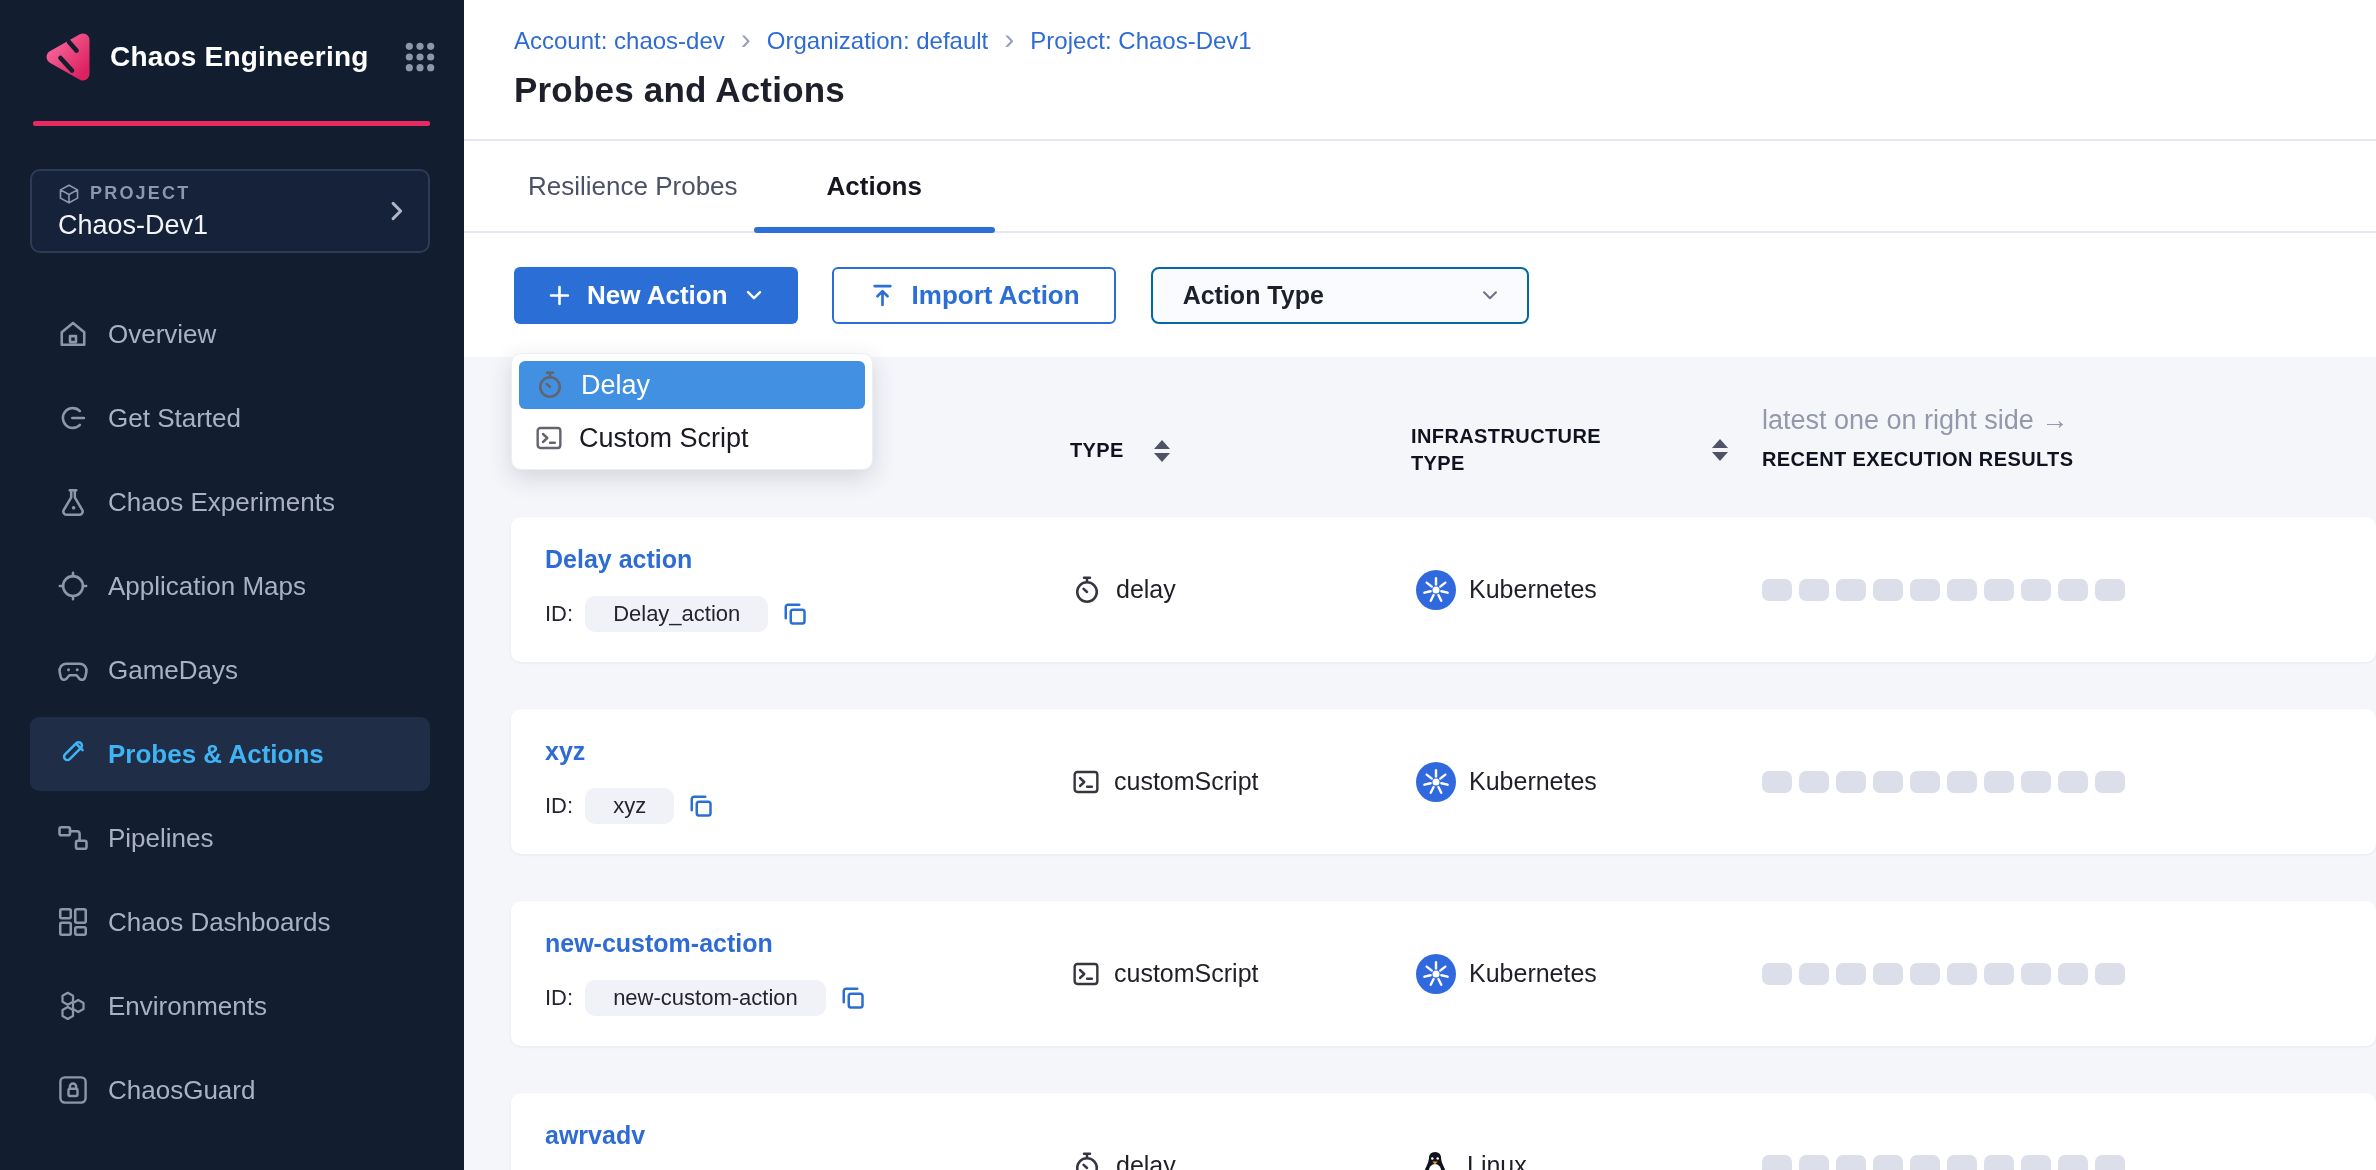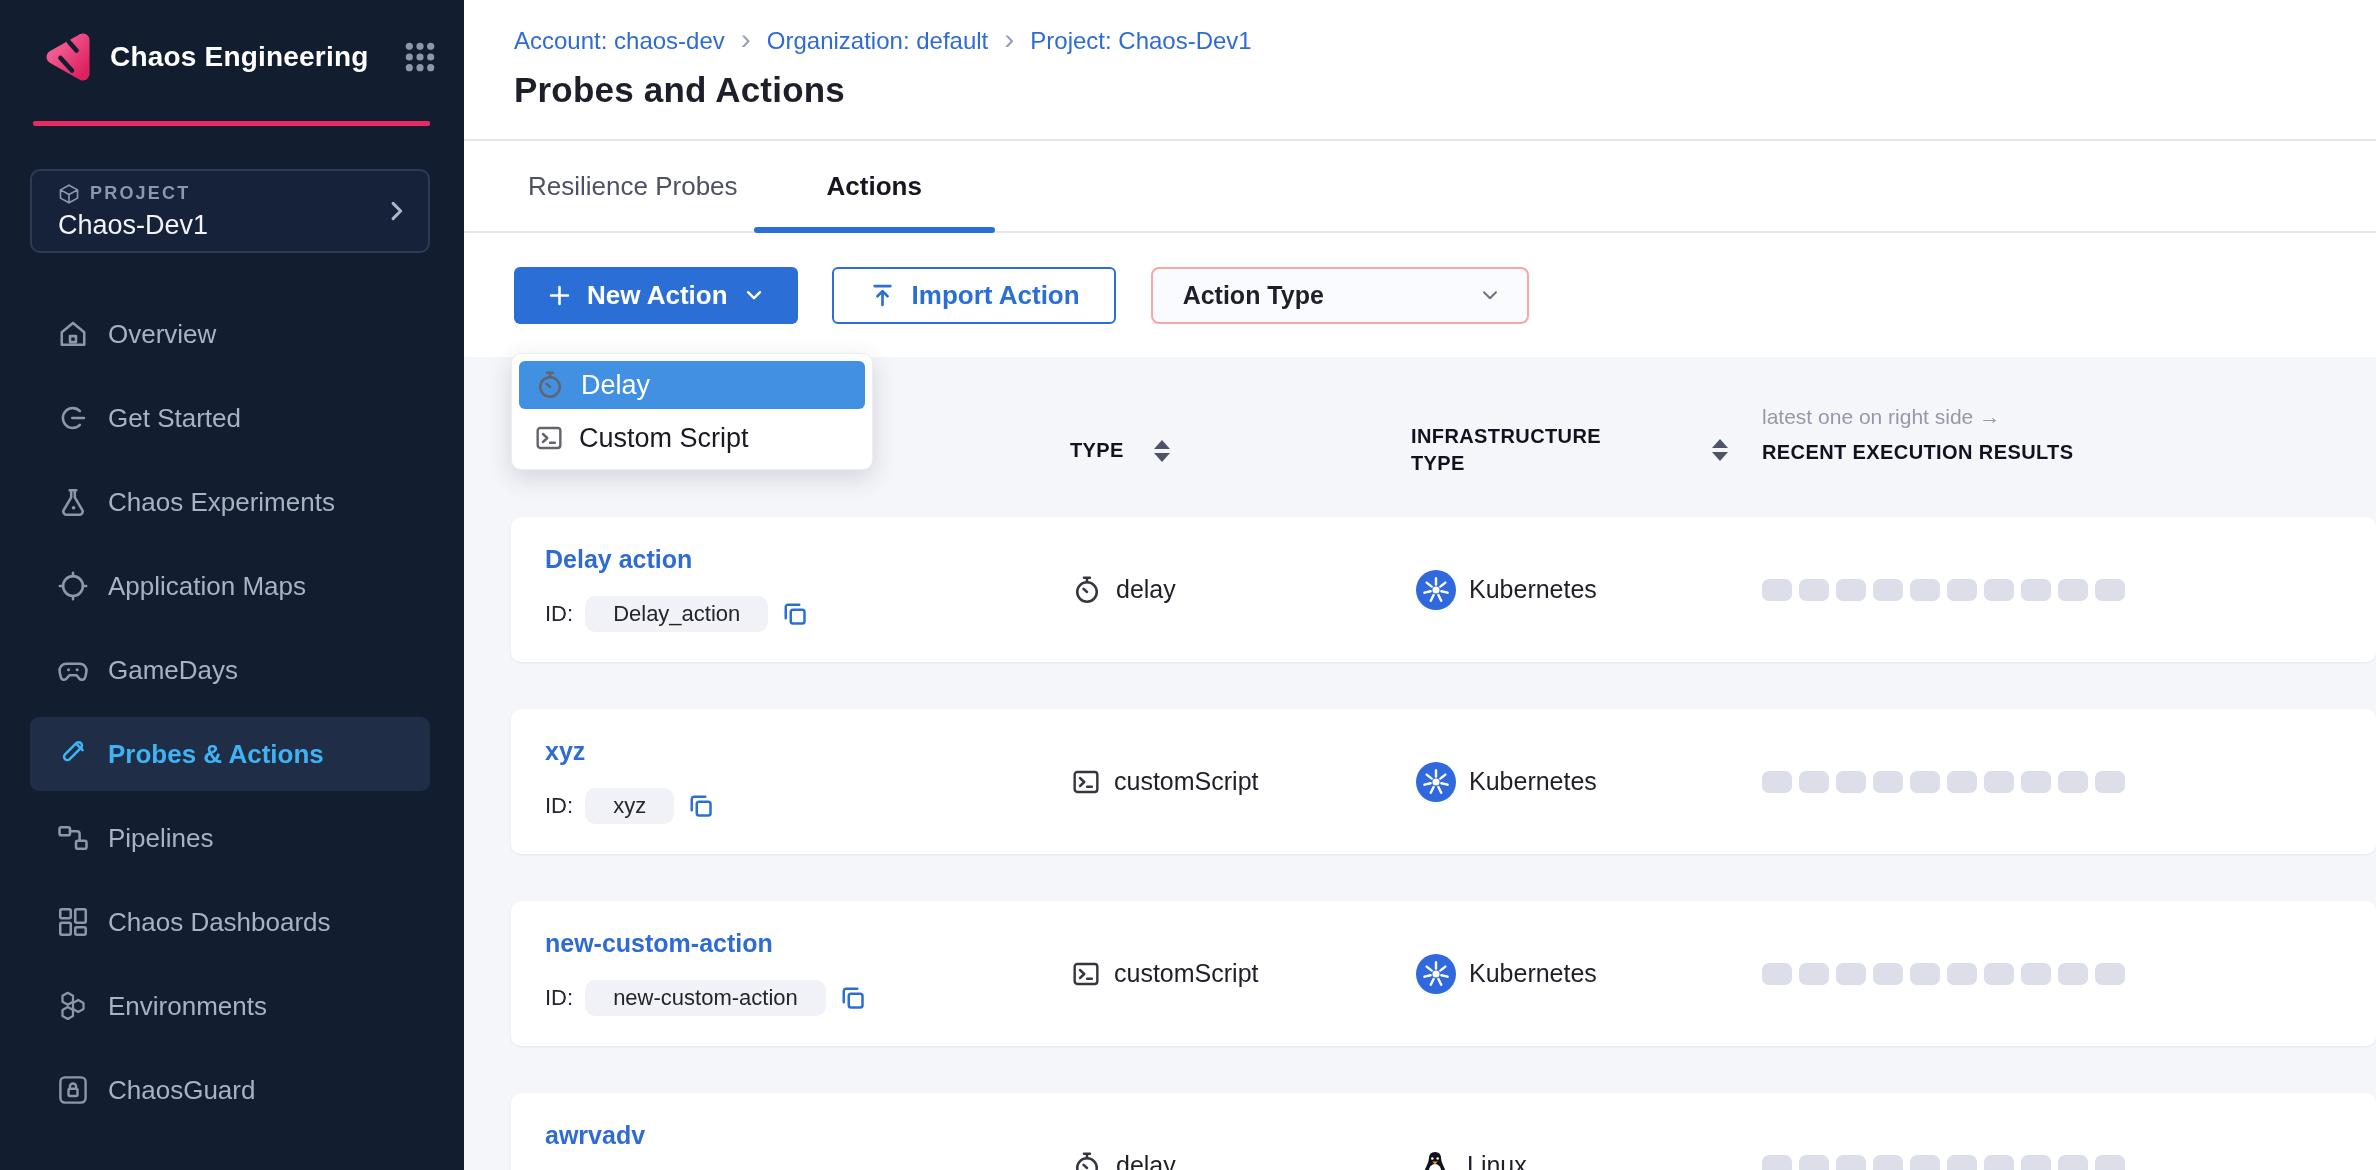--- a/index.html
+++ b/index.html
@@ -43,37 +43,37 @@
   .tab { display:flex; align-items:center; font-size:26px; color:#4d5166; position:relative; cursor:pointer; }
   .tab-probes { margin-right:16px; }
   .tab.active { color:#15161f; font-weight:700; padding:0 73px; }
   .tab.active::after { content:""; position:absolute; left:0; right:0; bottom:-2px; height:6px; background:#2b6fd6; border-radius:3px; }
 
   .toolbar { display:flex; align-items:center; height:124px; padding-left:50px; }
   .btn { display:flex; align-items:center; height:57px; border-radius:6px; font-size:26px; font-weight:700; cursor:pointer; border:none; font-family:inherit; }
   .btn-primary { background:#2b6fd6; color:#ffffff; padding:0 32px; gap:14px; }
   .btn-primary svg { display:block; }
   .btn-outline { background:#ffffff; color:#2b6fd6; border:2.5px solid #2b6fd6; padding:0 34px; gap:15px; margin-left:34px; }
-  .select { display:flex; align-items:center; justify-content:space-between; width:378px; height:57px; margin-left:35px; background:#fafbfe; border:2px solid #fca5a5; border-radius:8px; padding:0 24px 0 30px; cursor:pointer; }
+  .select { display:flex; align-items:center; justify-content:space-between; width:378px; height:57px; margin-left:35px; background:#fafbfe; border:2px solid #0369a1; border-radius:8px; padding:0 24px 0 30px; cursor:pointer; }
   .select .select-value { font-size:25px; font-weight:600; color:#1d1f2b; }
   .select svg { color:#6e7285; }
 
   
   .table-area { position:relative; height:813px; background:#f5f6fa; overflow:hidden; }
   .thead { position:relative; height:160px; }
   .th { font-size:20px; font-weight:700; color:#101220; letter-spacing:.4px; }
   .sort { display:inline-flex; flex-direction:column; gap:4px; cursor:pointer; }
   .sort i { display:block; width:0; height:0; border-left:8px solid transparent; border-right:8px solid transparent; }
   .sort .up { border-bottom:9px solid #4e5366; }
   .sort .dn { border-top:9px solid #4e5366; }
   .th-type { position:absolute; left:606px; top:82px; display:flex; align-items:center; gap:30px; }
   .th-infra { position:absolute; left:947px; top:66px; width:230px; line-height:27px; }
   .th-infra-sort { position:absolute; left:1248px; top:82px; }
   .th-results { position:absolute; left:1298px; top:48px; }
-  .note { font-size:21px; color:#9398ab; }
+  .note { font-size:27px; color:#9398ab; }
   .th-results .th { margin-top:12px; }
 
   .row-card { position:relative; height:145px; margin:0 0 47px 47px; background:#ffffff; border-radius:10px; box-shadow:0 1px 3px rgba(40,41,61,.06); }
   .cell-name { position:absolute; left:34px; top:28px; }
   .row-name { font-size:25px; font-weight:700; color:#2f6bd4; text-decoration:none; cursor:pointer; }
   .id-line { display:flex; align-items:center; margin-top:22px; }
   .id-label { font-size:22px; color:#23242e; }
   .id-pill { font-size:22px; color:#23242e; background:#f1f2f8; border-radius:10px; padding:5px 28px; margin-left:12px; }
   .copy-icon { width:30px; height:30px; color:#2b6fd6; margin-left:12px; cursor:pointer; }
   .copy-icon svg { width:30px; height:30px; display:block; }

